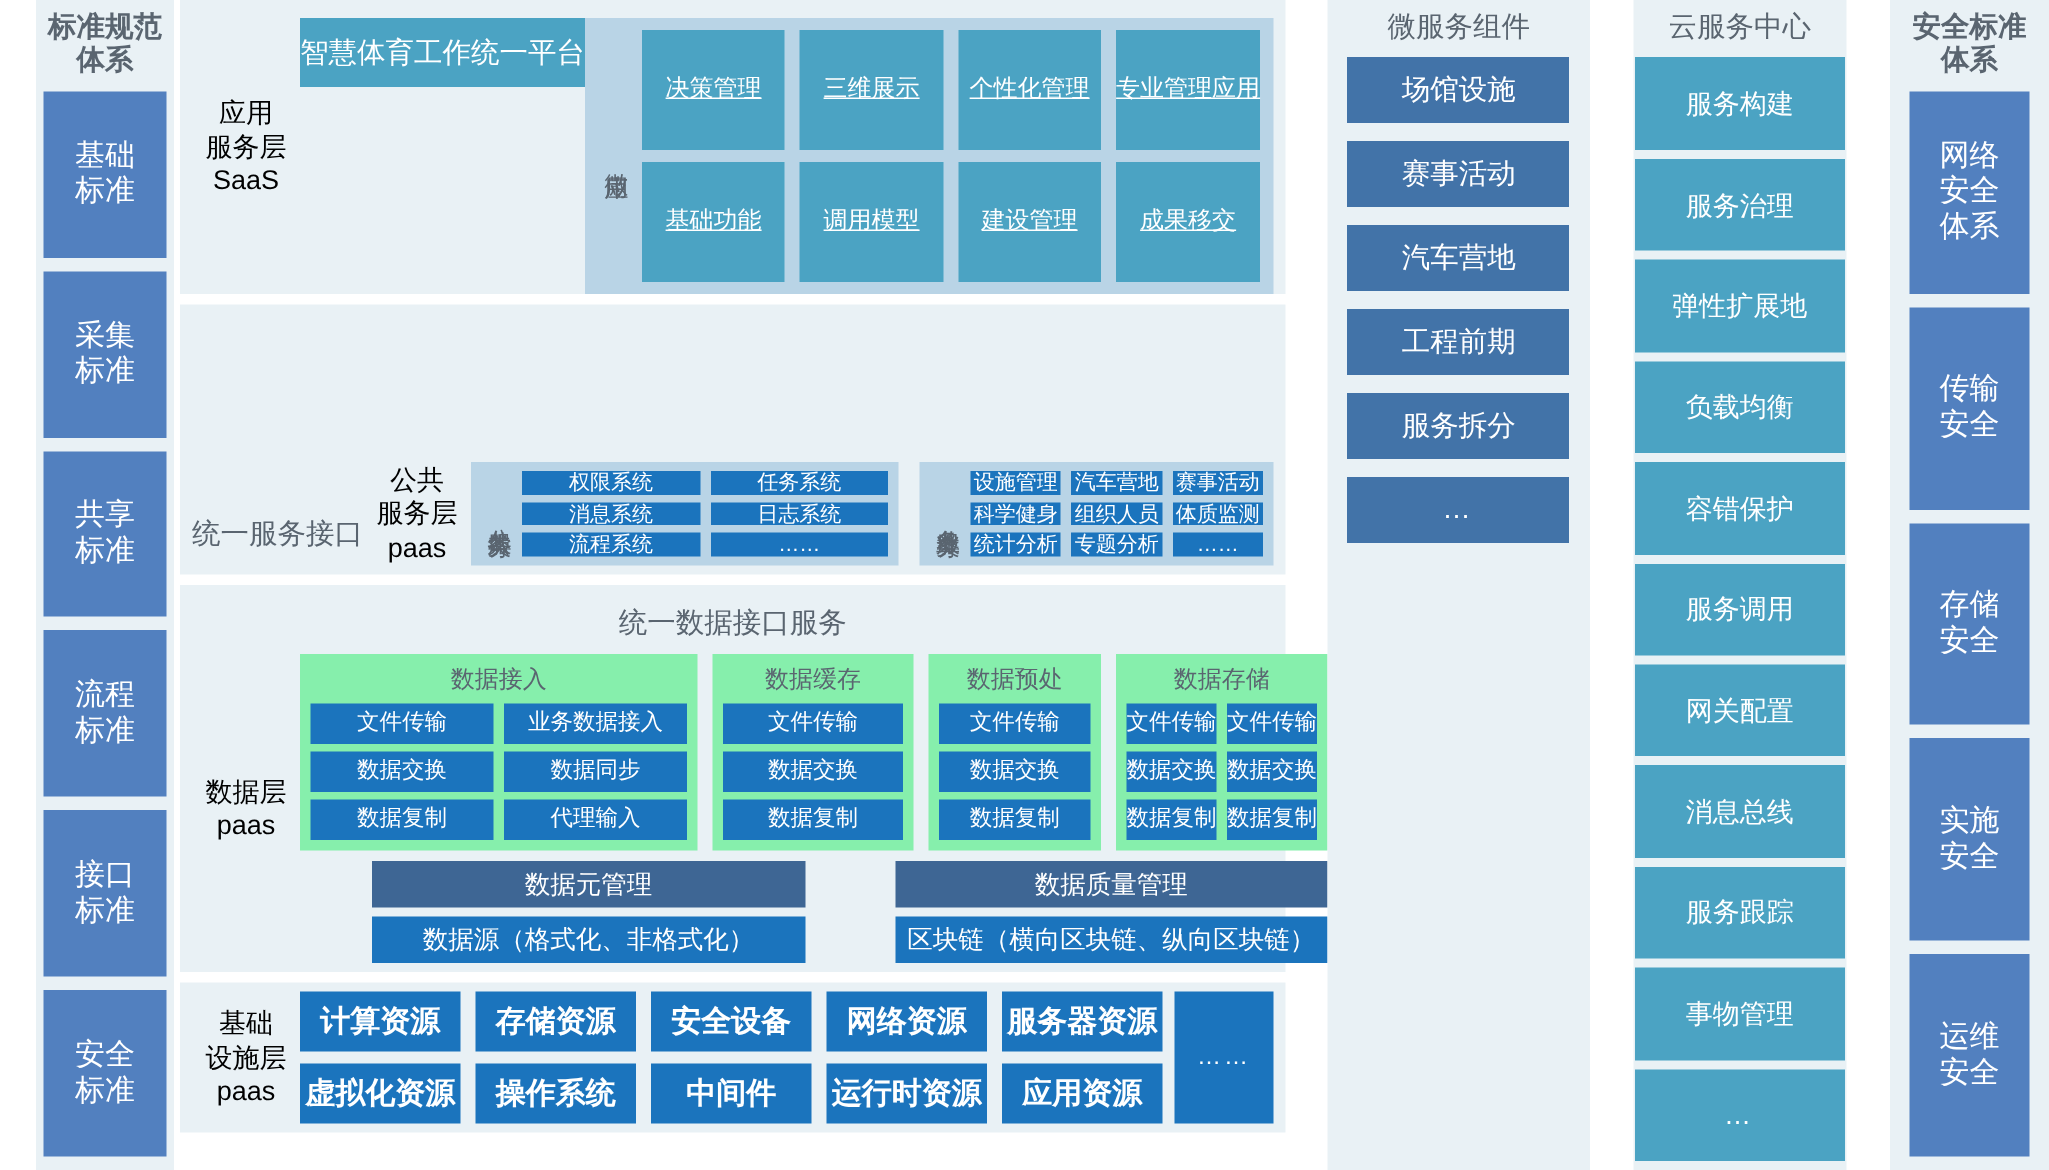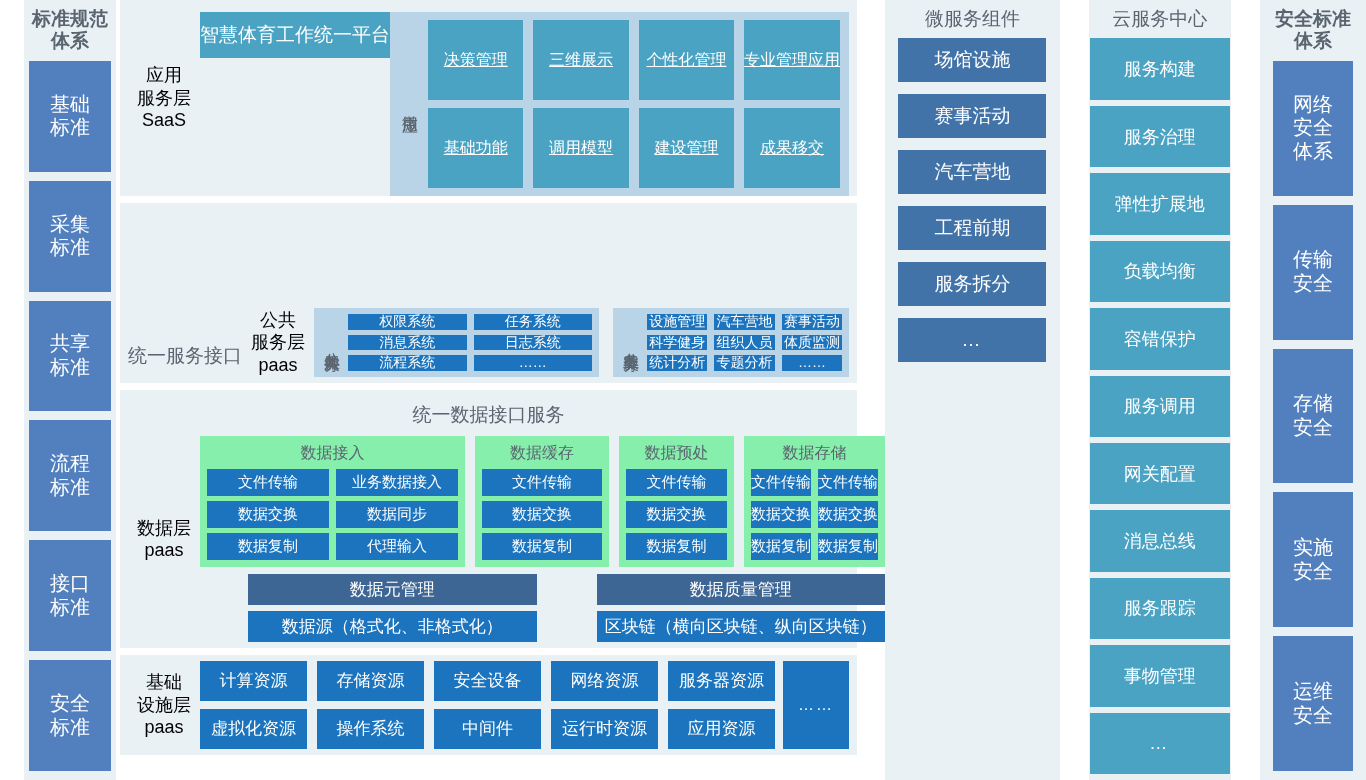--- a/index.html
+++ b/index.html
@@ -129,21 +129,21 @@
   .dbot-col { flex: 1; display: flex; flex-direction: column; gap: 6px; padding-left: 48px; }
   .bar { height: 31px; display: flex; align-items: center; justify-content: center; color: #fff; font-size: 17px; }
 
   
   #layer-infra { height: 100px; margin-bottom: 0; }
   #infra-body { flex: 1; display: flex; gap: 8px; height: 100%; align-items: stretch; }
   #infra-grid {
     flex: 1; display: grid; grid-template-columns: repeat(5, 1fr);
     grid-auto-rows: 1fr; gap: 8px 10px;
   }
-  #infra-grid .tile { font-size: 17px; }
+  #infra-grid .tile { font-size: 20px; font-weight: bold; }
   #infra-more { flex: 0 0 66px; display: flex; }
   #infra-more .tile { flex: 1; font-size: 16px; letter-spacing: 2px; }
 
   
   #micro-col { width: 224px; margin-right: 5px; }
   #micro-col .side-title, #cloud-col .side-title { font-size: 19px; font-weight: normal; color: #5a6570; }
   #micro-col .ms-item {
     width: 148px; height: 44px; margin-bottom: 12px;
     background: #4273a8; color: #fff; font-size: 19px;
     display: flex; align-items: center; justify-content: center;

